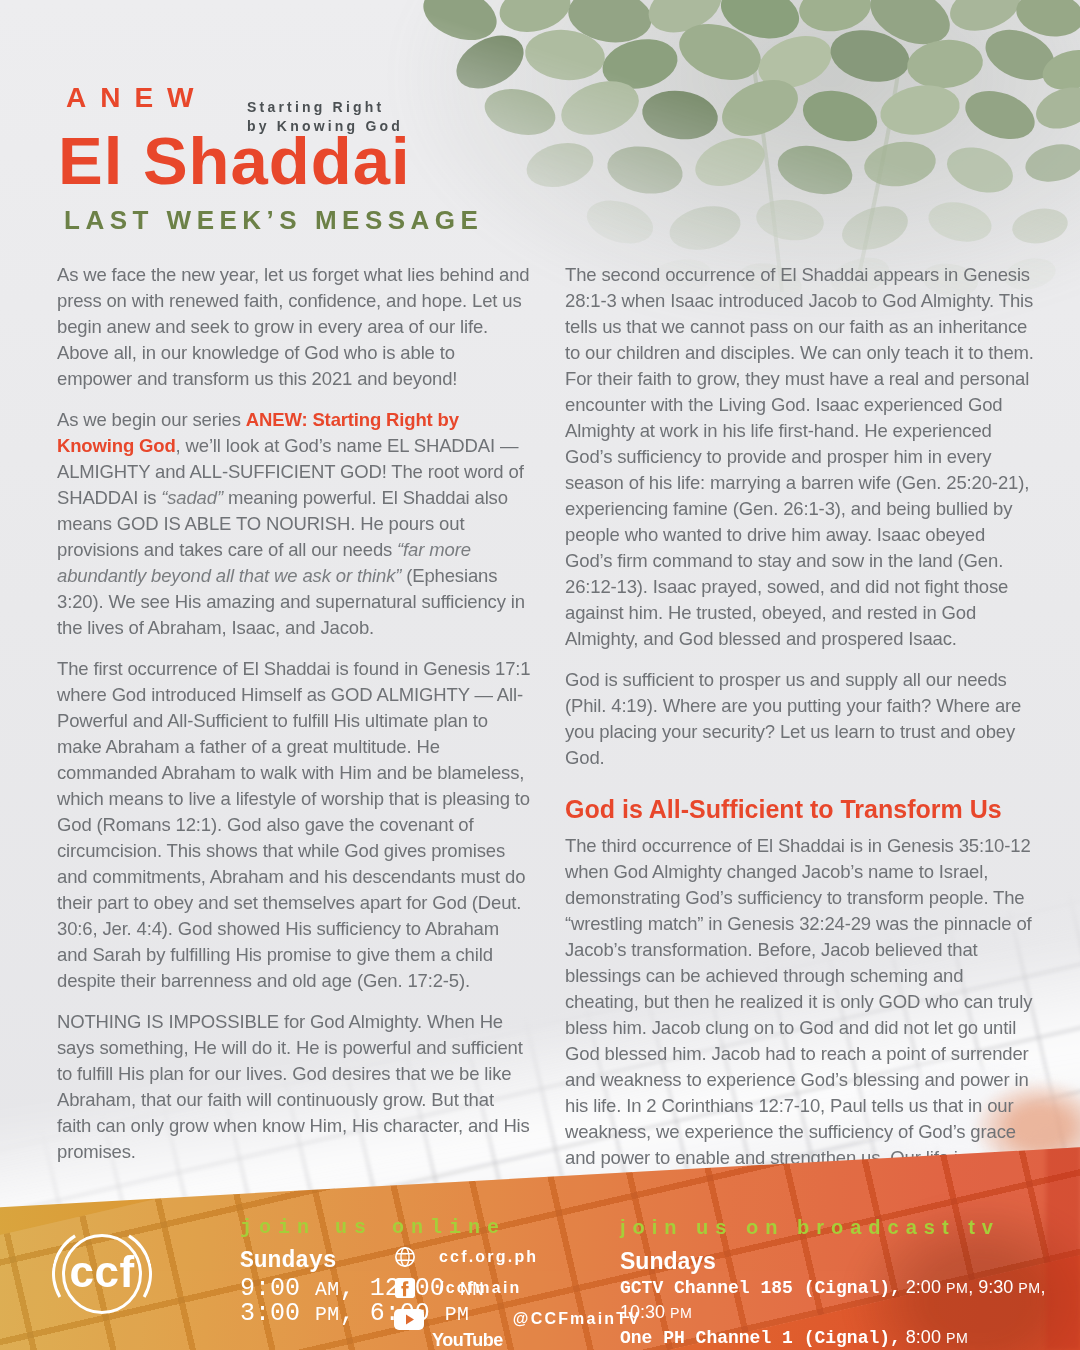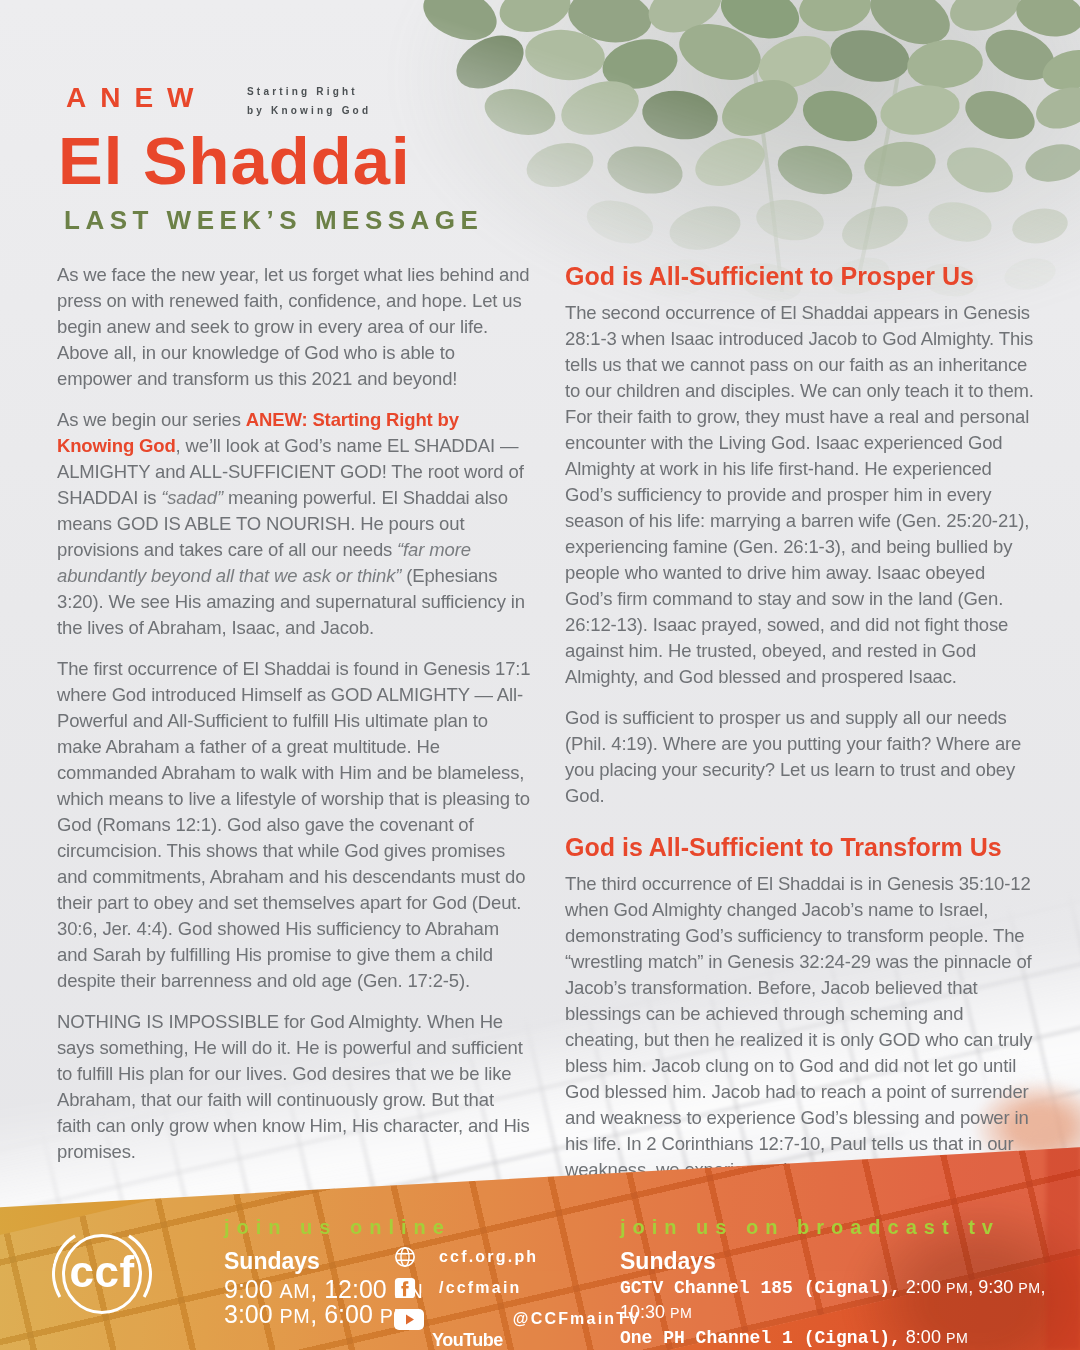--- a/index.html
+++ b/index.html
@@ -27,21 +27,21 @@
   .laptop-sheen{position:absolute;left:-60px;top:1020px;width:1300px;height:230px;
     transform:rotate(-9deg);filter:blur(10px);
     background:linear-gradient(180deg,rgba(255,255,255,0) 0%,rgba(255,255,255,.85) 48%,rgba(236,236,239,.25) 100%);}
   .mouse-blob{position:absolute;left:845px;top:1050px;width:230px;height:130px;border-radius:50%;
     background:radial-gradient(ellipse,#f6f6f8 35%,rgba(246,246,248,0) 72%);filter:blur(4px);}
   .thumb-blob{position:absolute;left:975px;top:1082px;width:130px;height:90px;border-radius:50%;
     background:radial-gradient(ellipse,rgba(231,160,127,.75) 30%,rgba(231,160,127,0) 75%);filter:blur(5px);}
   
   .series-title{position:absolute;left:66px;top:82px;font-size:28px;font-weight:bold;
     letter-spacing:14px;color:#E8472B;}
-  .series-subtitle{position:absolute;left:247px;top:82px;font-size:10px;font-weight:bold;
+  .series-subtitle{position:absolute;left:247px;top:98px;font-size:14px;font-weight:bold;
     letter-spacing:3.2px;color:#4B5053;line-height:19px;}
   .main-title{position:absolute;left:58px;top:122px;font-size:67px;font-weight:600;
     letter-spacing:1px;color:#E8472B;}
   .section-label{position:absolute;left:64px;top:205px;font-size:26px;font-weight:bold;
     letter-spacing:5.5px;color:#6C8147;}
   
   .col{position:absolute;top:262px;color:#6F7276;font-size:18.5px;line-height:26px;letter-spacing:-.15px;}
   .col-left{left:57px;width:474px;}
   .col-right{left:565px;width:472px;}
   .col p{margin:0 0 15px;}
@@ -67,21 +67,21 @@
   .f-logo{position:absolute;left:62px;top:94px;width:74px;height:74px;border:3.5px solid #fff;
     border-radius:50%;display:flex;align-items:center;justify-content:center;}
   .f-logo span{font-size:44px;font-weight:bold;letter-spacing:.5px;transform:translateY(-2px);}
   .f-logo::before,.f-logo::after{content:"";position:absolute;width:86px;height:86px;border:3.5px solid transparent;
     border-radius:50%;top:-9.5px;}
   .f-logo::before{left:-13px;border-left-color:#fff;transform:rotate(14deg);}
   .f-logo::after{right:-13px;border-right-color:#fff;transform:rotate(-14deg);}
   .f-head{font-size:20px;font-weight:bold;letter-spacing:7px;color:#A6CE39;}
   .f-day{font-size:23px;font-weight:bold;margin-top:9px;}
   .f-times{font-size:25px;line-height:23px;margin-top:3px;}
-  .f-online{position:absolute;left:224px;top:76px;}
+  .f-online{position:absolute;left:240px;top:76px;font-family:Liberation Mono, monospace;}
   .f-links{position:absolute;left:394px;top:106px;}
   .f-link{display:flex;align-items:center;margin-bottom:9px;height:22px;}
   .f-link svg{flex:0 0 auto;}
   .f-link .lbl{font-size:16px;font-weight:bold;letter-spacing:2.2px;margin-left:23px;}
   .f-link .brand{font-size:18px;font-weight:bold;letter-spacing:-.5px;margin-left:8px;margin-top:43px;}
   .f-link .brand+.lbl{margin-left:10px;}
   .f-broadcast{position:absolute;left:620px;top:76px;}
   .f-bline{font-size:18px;line-height:24px;}
   .f-bline b{font-weight:bold;font-family:Liberation Mono, monospace;}
   .footer small, .f-times small{font-size:79%;letter-spacing:.5px;}
@@ -154,21 +154,20 @@
   <div class="section-label">LAST WEEK’S MESSAGE</div>
 
   <div class="col col-left">
     <p>As we face the new year, let us forget what lies behind and press on with renewed faith, confidence, and hope. Let us begin anew and seek to grow in every area of our life. Above all, in our knowledge of God who is able to empower and transform us this 2021 and beyond!</p>
     <p>As we begin our series <b>ANEW: Starting Right by Knowing God</b>, we’ll look at God’s name EL SHADDAI — ALMIGHTY and ALL-SUFFICIENT GOD! The root word of SHADDAI is <i>“sadad”</i> meaning powerful. El Shaddai also means GOD IS ABLE TO NOURISH. He pours out provisions and takes care of all our needs <i>“far more abundantly beyond all that we ask or think”</i> (Ephesians 3:20). We see His amazing and supernatural sufficiency in the lives of Abraham, Isaac, and Jacob.</p>
     <p>The first occurrence of El Shaddai is found in Genesis 17:1 where God introduced Himself as GOD ALMIGHTY — All-Powerful and All-Sufficient to fulfill His ultimate plan to make Abraham a father of a great multitude. He commanded Abraham to walk with Him and be blameless, which means to live a lifestyle of worship that is pleasing to God (Romans 12:1). God also gave the covenant of circumcision. This shows that while God gives promises and commitments, Abraham and his descendants must do their part to obey and set themselves apart for God (Deut. 30:6, Jer. 4:4). God showed His sufficiency to Abraham and Sarah by fulfilling His promise to give them a child despite their barrenness and old age (Gen. 17:2-5).</p>
     <p>NOTHING IS IMPOSSIBLE for God Almighty. When He says something, He will do it. He is powerful and sufficient to fulfill His plan for our lives. God desires that we be like Abraham, that our faith will continuously grow. But that faith can only grow when know Him, His character, and His promises.</p>
   </div>
 
   <div class="col col-right">
-    <h2>God is All-Sufficient to Prosper Us</h2>
     <p>The second occurrence of El Shaddai appears in Genesis 28:1-3 when Isaac introduced Jacob to God Almighty. This tells us that we cannot pass on our faith as an inheritance to our children and disciples. We can only teach it to them. For their faith to grow, they must have a real and personal encounter with the Living God. Isaac experienced God Almighty at work in his life first-hand. He experienced God’s sufficiency to provide and prosper him in every season of his life: marrying a barren wife (Gen. 25:20-21), experiencing famine (Gen. 26:1-3), and being bullied by people who wanted to drive him away. Isaac obeyed God’s firm command to stay and sow in the land (Gen. 26:12-13). Isaac prayed, sowed, and did not fight those against him. He trusted, obeyed, and rested in God Almighty, and God blessed and prospered Isaac.</p>
     <p>God is sufficient to prosper us and supply all our needs (Phil. 4:19). Where are you putting your faith? Where are you placing your security? Let us learn to trust and obey God.</p>
     <h2>God is All-Sufficient to Transform Us</h2>
     <p>The third occurrence of El Shaddai is in Genesis 35:10-12 when God Almighty changed Jacob’s name to Israel, demonstrating God’s sufficiency to transform people. The “wrestling match” in Genesis 32:24-29 was the pinnacle of Jacob’s transformation. Before, Jacob believed that blessings can be achieved through scheming and cheating, but then he realized it is only GOD who can truly bless him. Jacob clung on to God and did not let go until God blessed him. Jacob had to reach a point of surrender and weakness to experience God’s blessing and power in his life. In 2 Corinthians 12:7-10, Paul tells us that in our weakness, we experience the sufficiency of God’s grace and power to enable and strengthen us. Our life is not defined by the physical comforts of this world but the very presence, power, and promises of EL SHADDAI – the God who is Almighty and All-Sufficient to fulfill His purpose for our lives!</p>
   </div>
 
   <div class="footer">
     <div class="footer-keys"></div>
     <div class="footer-mouse-shadow"></div>
     <div class="footer-band"></div>

